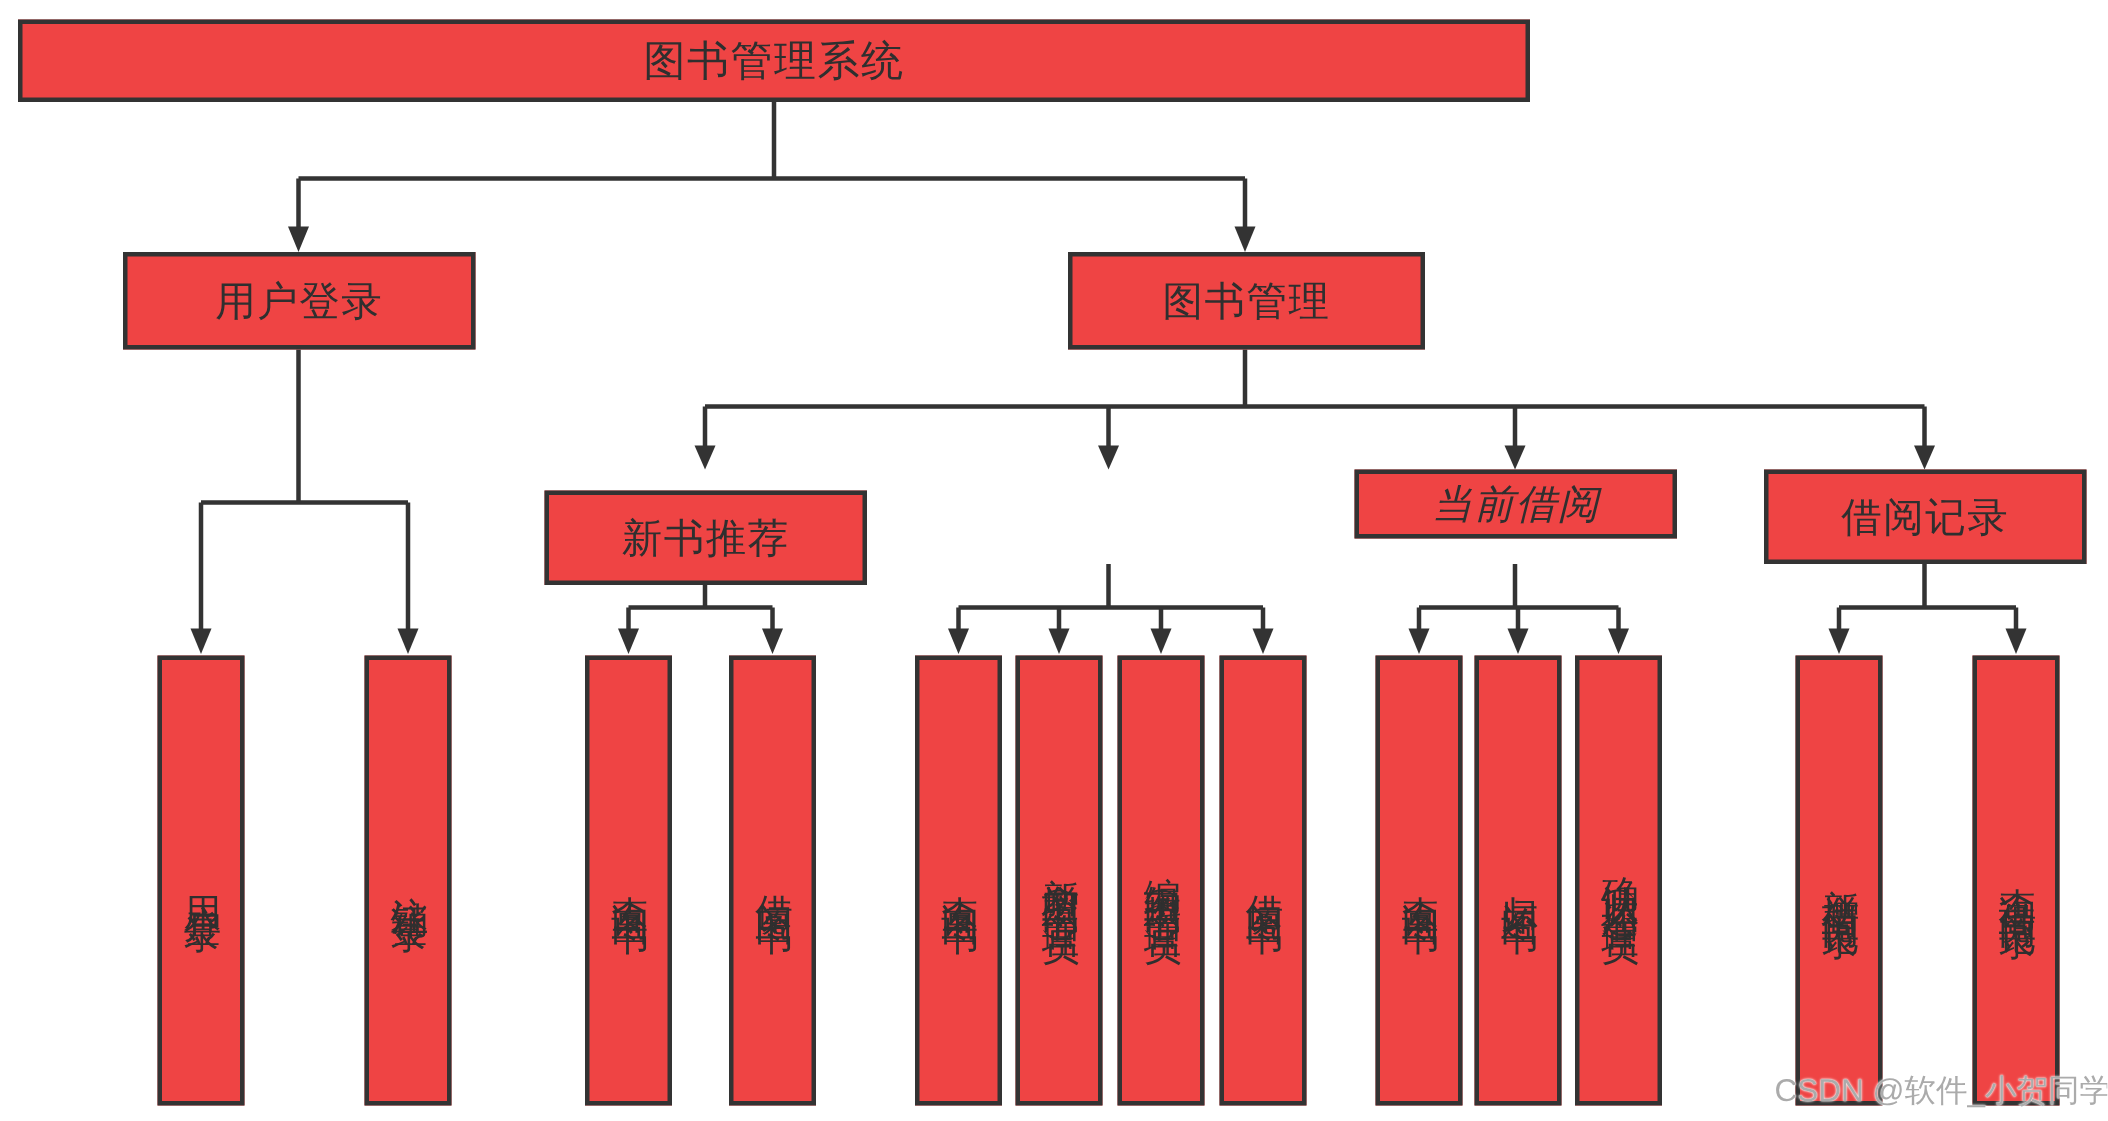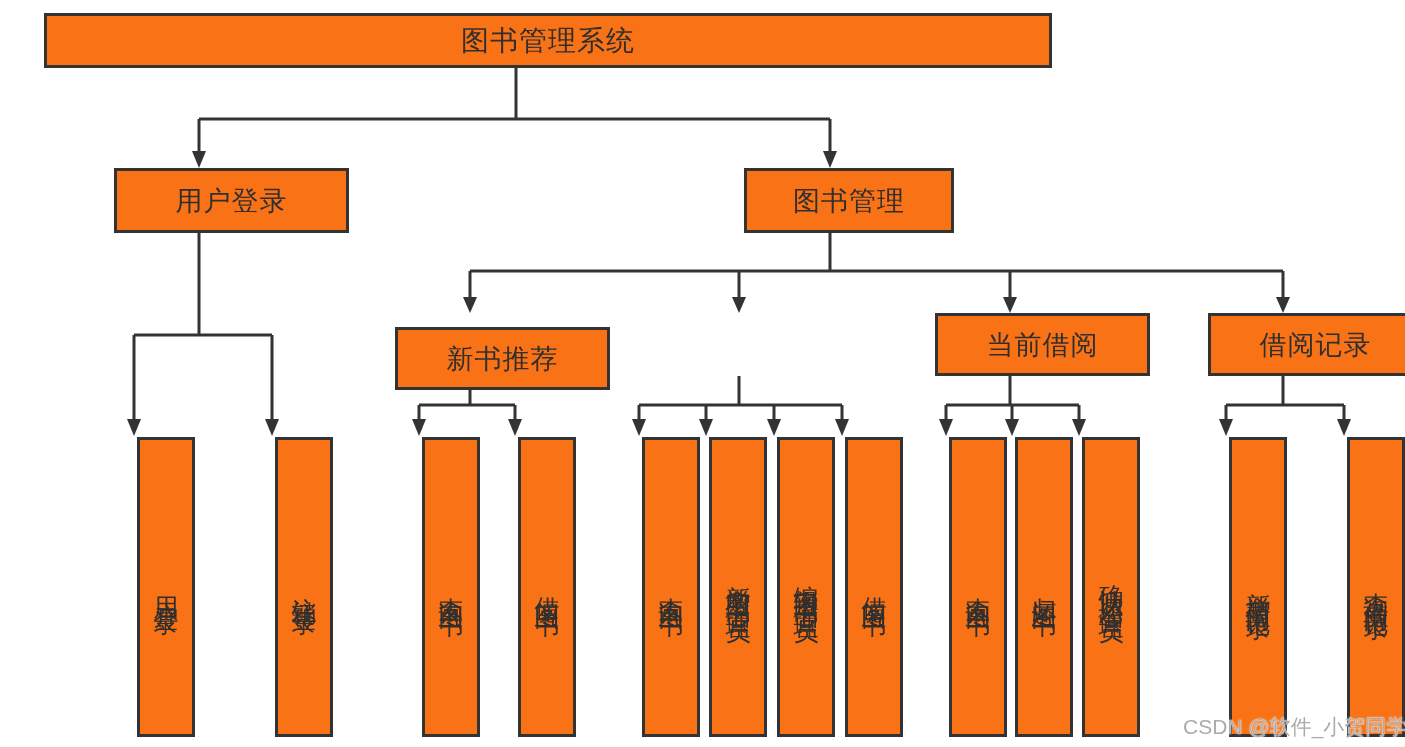--- a/index.html
+++ b/index.html
@@ -14,27 +14,26 @@
   svg.edges {
     position: absolute;
     left: 0; top: 0;
     width: 1405px; height: 747px;
     z-index: 0;
   }
   .node {
     position: absolute;
     box-sizing: border-box;
     border: 3px solid #333333;
-    background: #f97316;
+    background: #ef4444;
     display: flex;
     align-items: center;
     justify-content: center;
     color: #2f2f2f;
     z-index: 1;
-    margin-left: 32px;
   }
   .node-h span {
     font-size: 27px;
     letter-spacing: 1px;
     white-space: nowrap;
   }
   .node-root span { font-size: 28px; }
   .leaf span {
     writing-mode: vertical-rl;
     text-orientation: mixed;
@@ -109,28 +108,28 @@
     <polygon fill="#333333" points="1337,419 1351,419 1344,436"></polygon>
   </svg>
 
   <div class="node node-h node-root" style="left:12px; top:13px; width:1008px; height:55px;">
     <span>图书管理系统</span>
   </div>
 
   <div class="node node-h" style="left:82px; top:168px; width:235px; height:65px;">
     <span>用户登录</span>
   </div>
-  <div class="node node-h" style="left:712px; top:168px; width:210px; height:65px;">
+  <div class="node node-h" style="left:712px; top:168px; width:238px; height:65px;">
     <span>图书管理</span>
   </div>
 
   <div class="node node-h" style="left:363px; top:327px; width:215px; height:63px;">
     <span>新书推荐</span>
   </div>
-  <div class="node node-h" style="left:903px; top:313px; width:215px; height:63px;">
+  <div class="node node-h" style="left:903px; top:313px; width:215px; height:46px;font-style:italic;">
     <span>当前借阅</span>
   </div>
   <div class="node node-h" style="left:1176px; top:313px; width:215px; height:63px;">
     <span>借阅记录</span>
   </div>
 
   <div class="node leaf" style="left:105px; top:437px; width:58px; height:300px;">
     <span>用户登录</span>
   </div>
   <div class="node leaf" style="left:243px; top:437px; width:58px; height:300px;">

